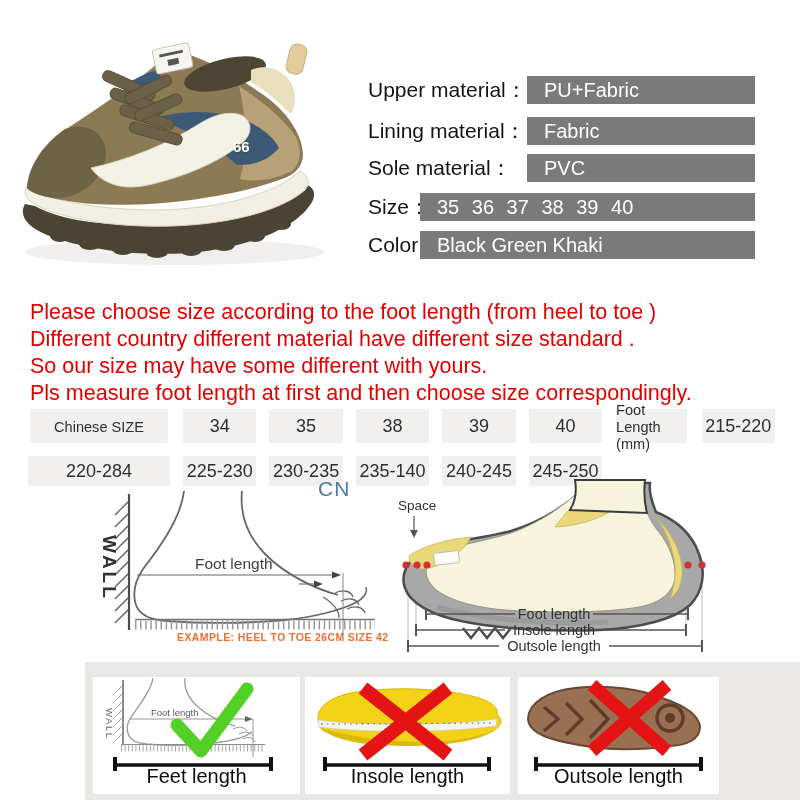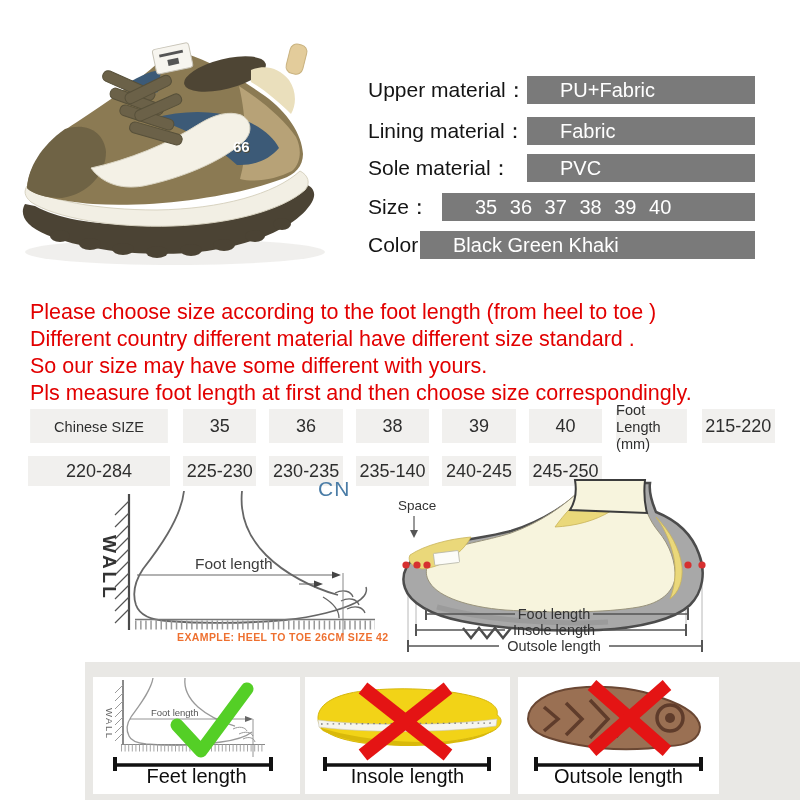--- a/index.html
+++ b/index.html
@@ -6,22 +6,22 @@
   body{width:800px;height:800px;position:relative;background:#ffffff;
        font-family:"Liberation Sans",sans-serif;overflow:hidden}
   .abs{position:absolute}
 
   
   #spec-list{left:366px;top:74px;width:389px;height:192px}
   .spec-row{position:absolute;left:0;width:100%;height:28px}
   .spec-label{position:absolute;left:2px;top:50%;transform:translateY(-50%);
               font-size:21px;color:#141414;white-space:nowrap}
   .spec-box{position:absolute;top:0;bottom:0;right:0;background:#7a7a7a;color:#ffffff;
-            font-size:20px;display:flex;align-items:center;padding-left:33px;box-sizing:border-box}
-  .b161{left:161px}.b60{left:76px}.b54{left:54px}
+            font-size:20px;display:flex;align-items:center;padding-left:17px;box-sizing:border-box}
+  .b161{left:161px}.b60{left:54px}.b54{left:54px}
   #spec-row-0{top:2px}#spec-row-1{top:43px}#spec-row-2{top:80px}
   #spec-row-3{top:119px}#spec-row-4{top:157px}
   #spec-row-3 .spec-box{word-spacing:7px}
 
   
   #notice{left:30px;top:299px;width:748px;color:#e20000;font-size:21.5px;line-height:27px}
   #notice p{margin:0}
 
   
   #size-table{left:28px;top:409px;width:747px;display:grid;
@@ -115,22 +115,22 @@
 
 <div class="abs" id="notice">
   <p>Please choose size according to the foot length (from heel to toe )</p>
   <p>Different country different material have different size standard .</p>
   <p>So our size may have some different with yours.</p>
   <p>Pls measure foot length at first and then choose size correspondingly.</p>
 </div>
 
 <div class="abs" id="size-table">
   <div class="cell lab">Chinese SIZE</div>
+  <div class="cell">34</div>
   <div class="cell">35</div>
-  <div class="cell">36</div>
   <div class="cell">38</div>
   <div class="cell">39</div>
   <div class="cell">40</div>
   <div class="cell lab">Foot Length (mm)</div>
   <div class="cell">215-220</div>
   <div class="cell">220-284</div>
   <div class="cell">225-230</div>
   <div class="cell">230-235</div>
   <div class="cell">235-140</div>
   <div class="cell">240-245</div>

